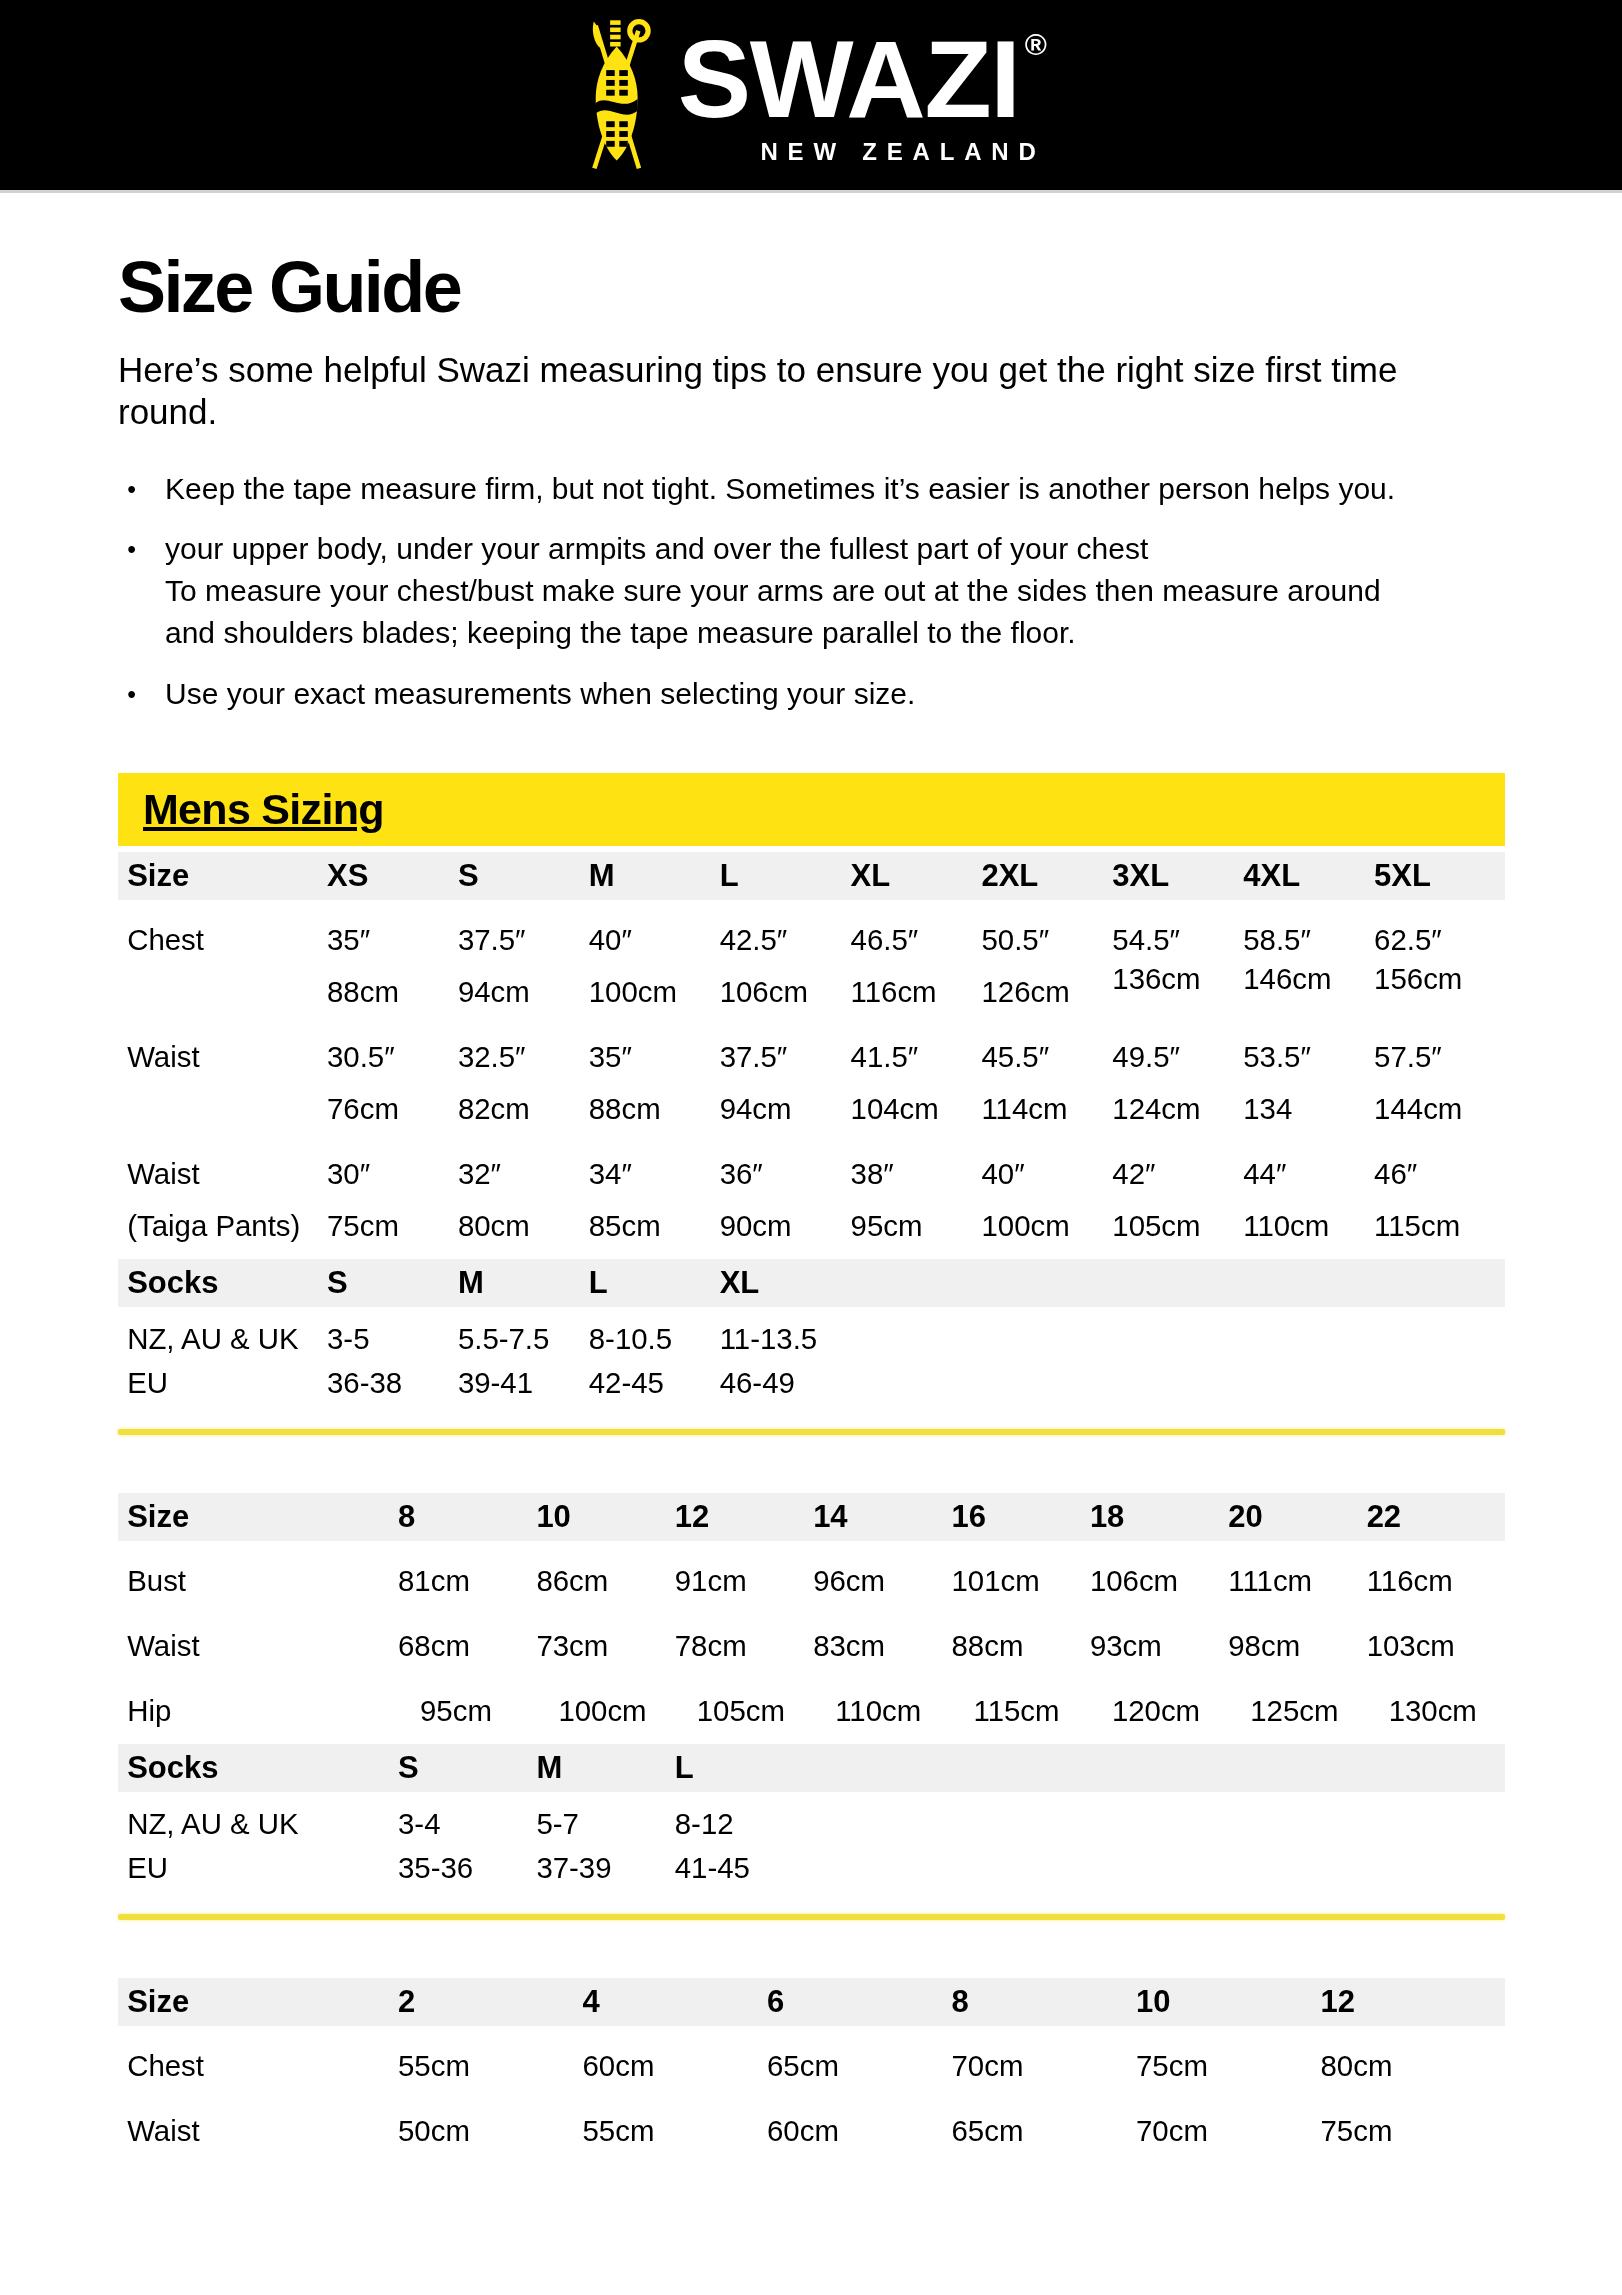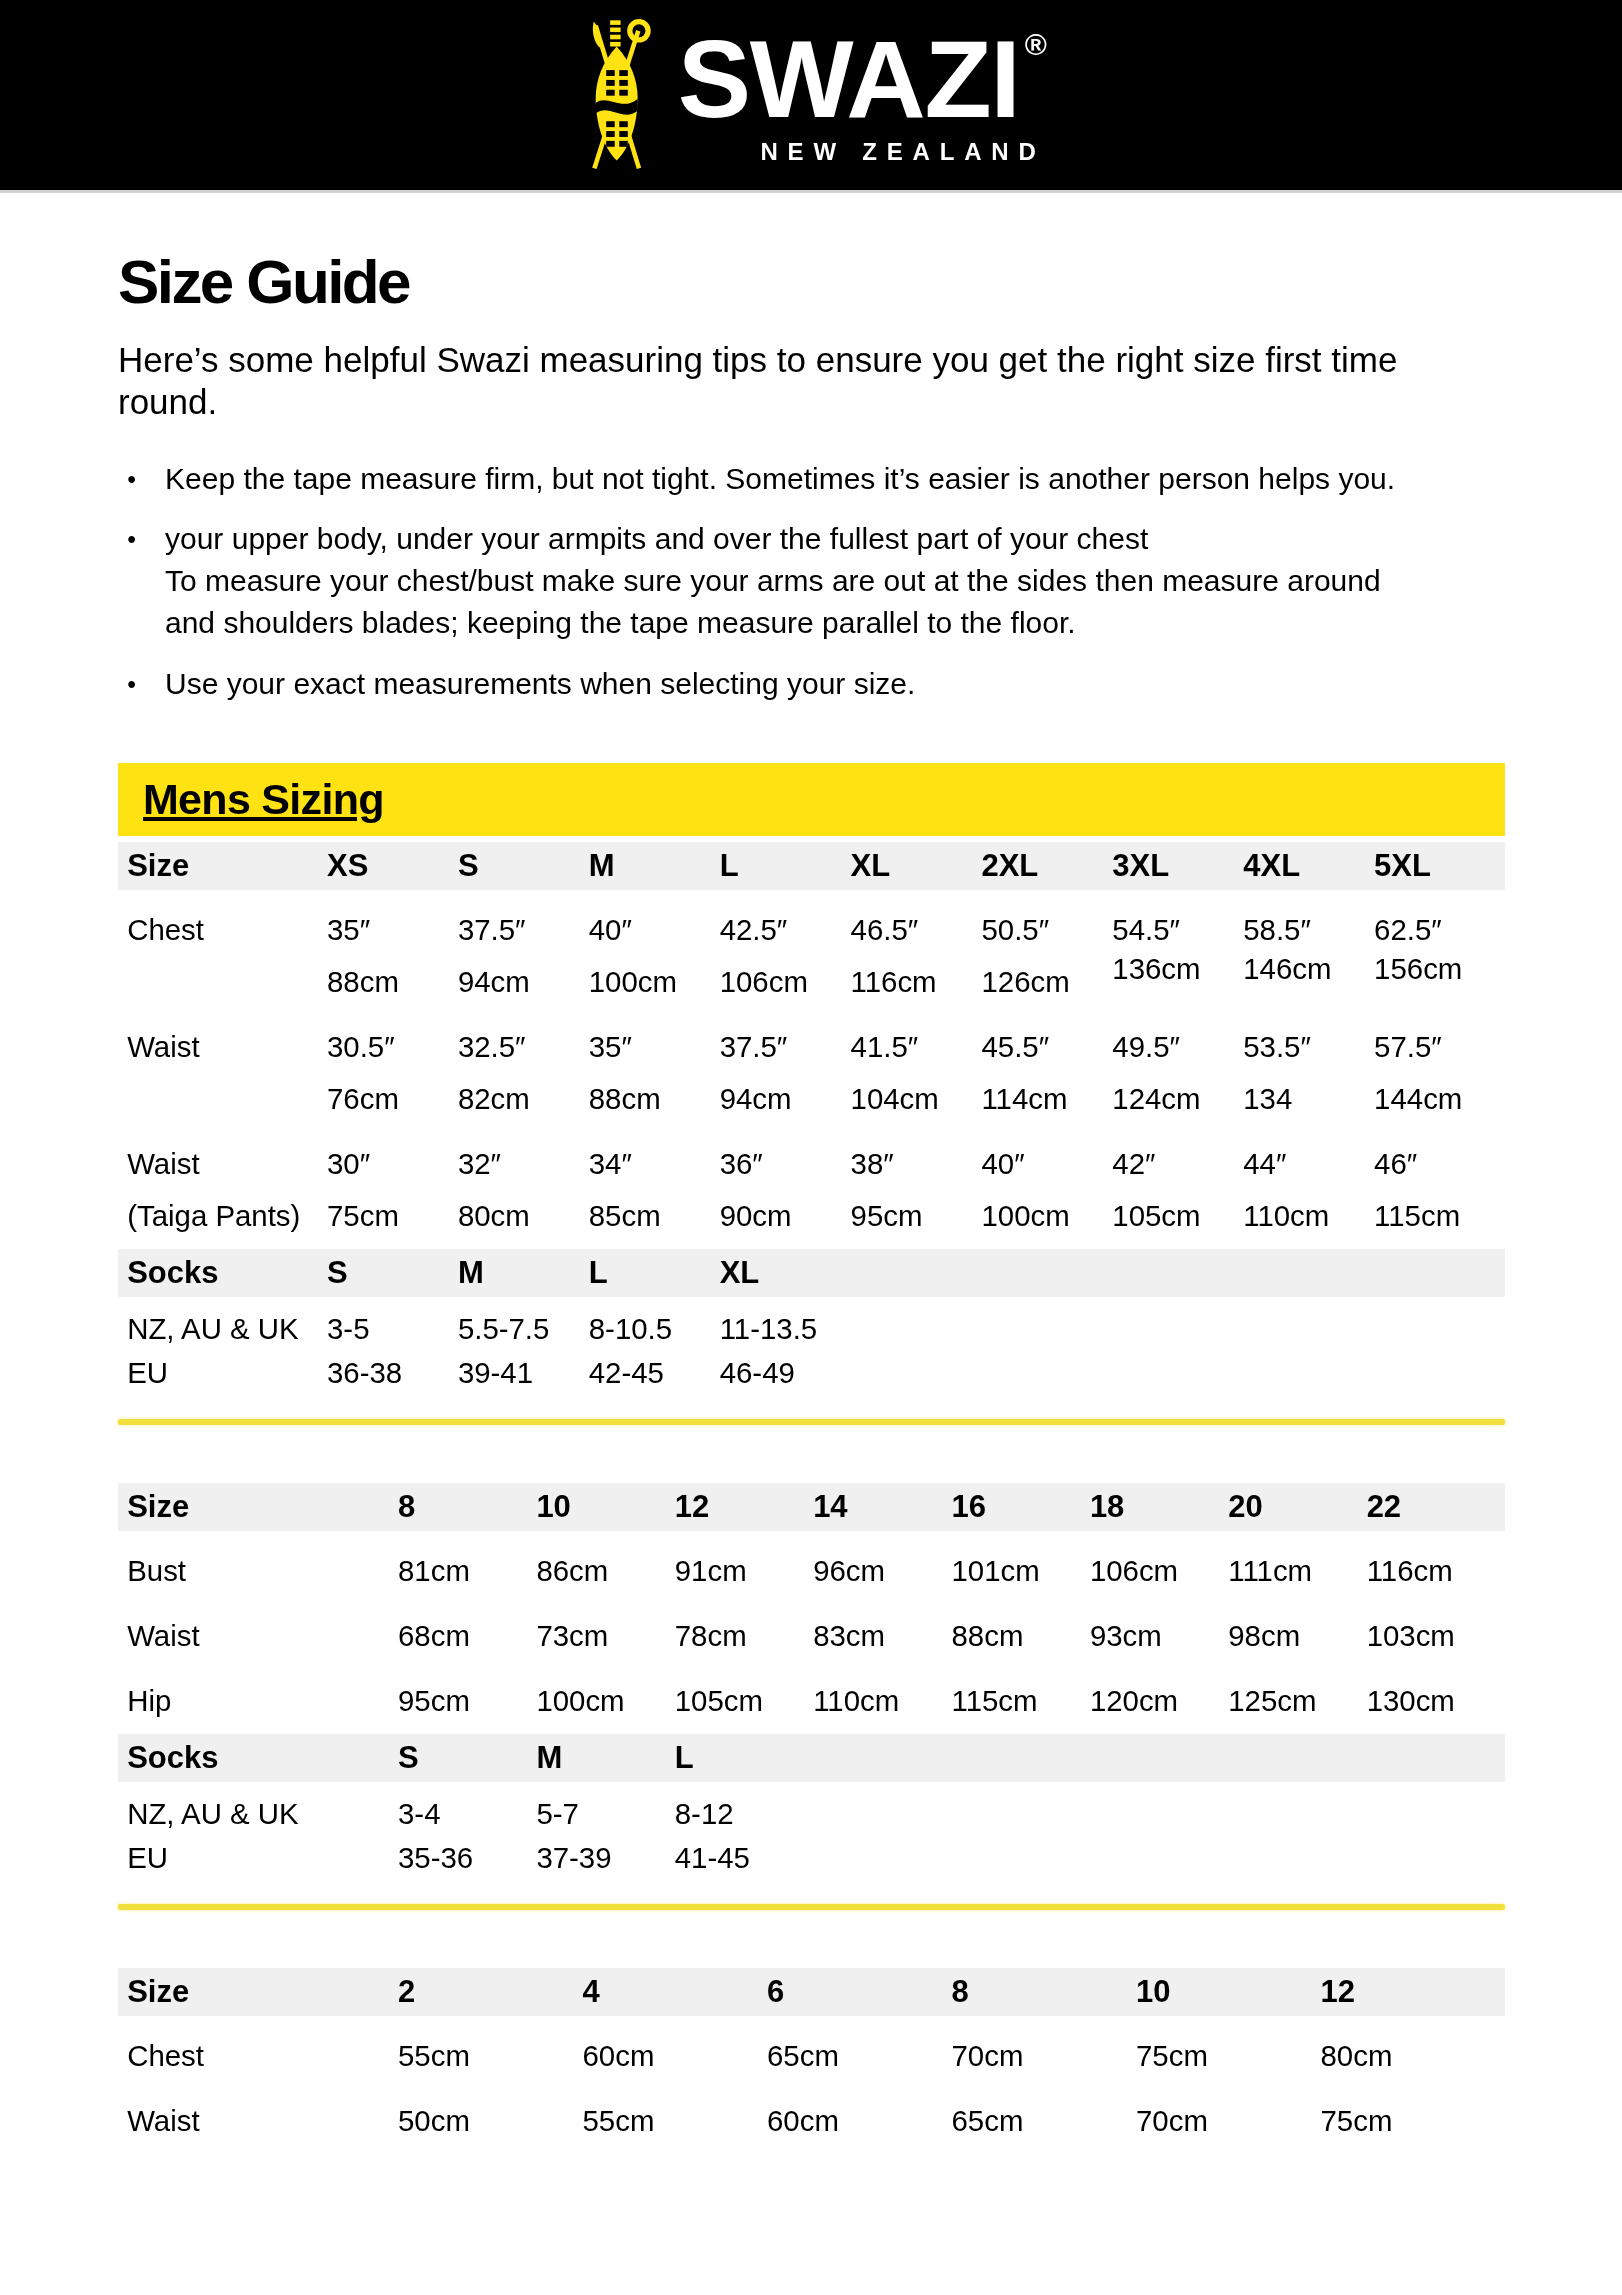--- a/index.html
+++ b/index.html
@@ -28,21 +28,21 @@
   .brand-reg { color: #fff; font-size: 30px; font-weight: bold; margin: 1.3px 0 0 5.2px; }
   .brand-tagline {
     color: #fff; font-weight: bold; font-size: 24px; letter-spacing: 9.8px;
     margin-top: 6.5px; margin-right: 1.3px;
   }
 
   
   .content { padding: 0 118px; }
 
   .page-title {
-    font-size: 62px; font-weight: bold; letter-spacing: -2.6px;
+    font-size: 72px; font-weight: bold; letter-spacing: -2.6px;
     margin: 58px 0 0 0; line-height: 1.0; color: #000;
   }
   .intro { font-size: 35px; margin-top: 26px; line-height: 1.2; }
 
   .bullets { margin-top: 11.8px; }
   .bullet { display: flex; margin-top: 18.3px; }
   .bullet .dot {
     width: 47px; flex: 0 0 47px; padding-left: 9.2px; box-sizing: border-box;
     font-size: 25px; line-height: 42px;
   }
@@ -428,21 +428,21 @@
             <div class="cell">
               <div class="line l1">93cm</div>
             </div>
             <div class="cell">
               <div class="line l1">98cm</div>
             </div>
             <div class="cell">
               <div class="line l1">103cm</div>
             </div>
           </div>
-          <div class="trow data" style="grid-template-columns: var(--label-w) repeat(8,1fr);">
+          <div class="trow data" style="grid-template-columns: var(--label-w) repeat(8,1fr); gap: 22px;">
             <div class="cell label">
               <div class="line">Hip</div>
             </div>
             <div class="cell">
               <div class="line l1">95cm</div>
             </div>
             <div class="cell">
               <div class="line l1">100cm</div>
             </div>
             <div class="cell">

